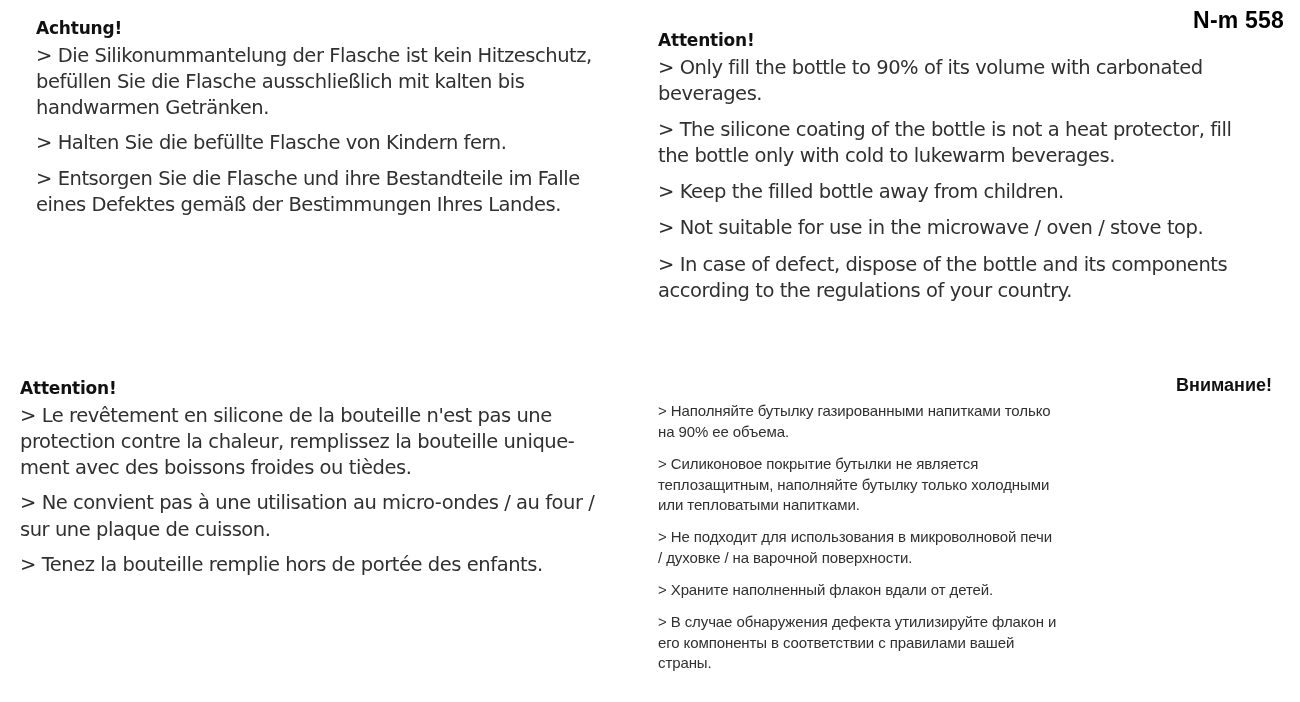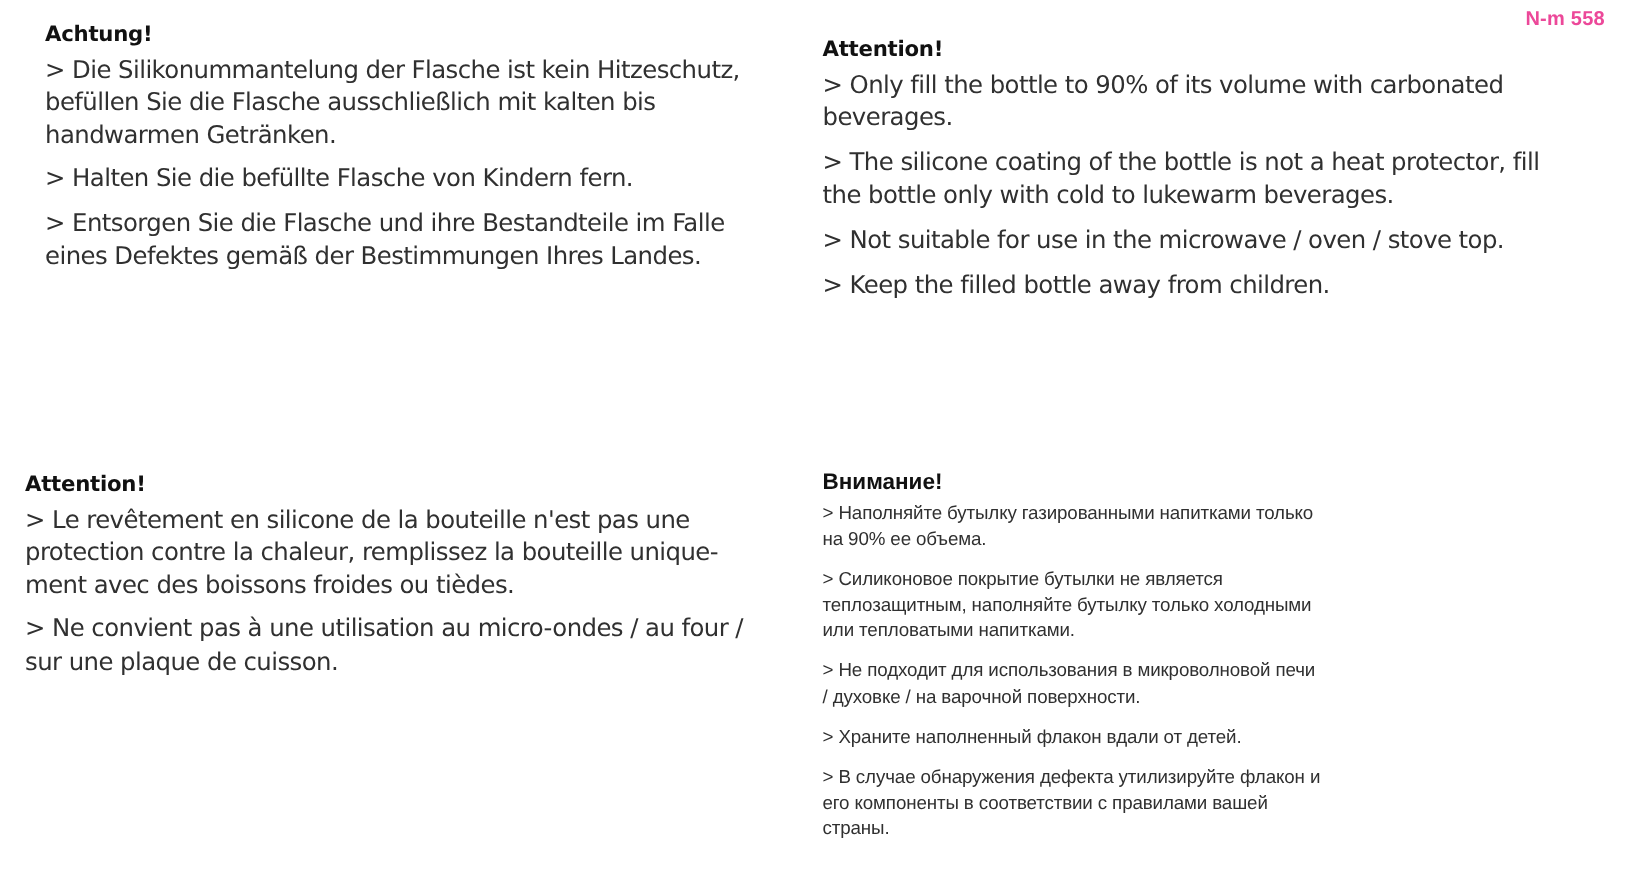--- a/index.html
+++ b/index.html
@@ -23,23 +23,23 @@
     height: 702px;
   }
 
   
   .product-code {
     position: absolute;
     top: 7px;
     right: 16px;
     font-family: "Liberation Sans", sans-serif;
     font-weight: bold;
-    font-size: 16px;
+    font-size: 23px;
     letter-spacing: 0.2px;
-    color: #ec4899;
+    color: #000000;
     white-space: nowrap;
   }
 
   
   .block {
     position: absolute;
   }
   .block-de { left: 36px;  top: 18px;  width: 624px; }
   .block-en { left: 658px; top: 30px;  width: 630px; }
   .block-fr { left: 20px;  top: 378px; width: 626px; }
@@ -93,20 +93,21 @@
   }
   .cyrillic .bullet {
     font-size: 15px;
     line-height: 1.39;
     letter-spacing: -0.1px;
     margin-bottom: 11px;
   }
   .cyrillic .block-title {
     font-size: 18px;
     margin-bottom: 4px;
+    text-align: right;
   }
   .block-en .bullet { margin-bottom: 10px; }
   .block-en .bullet { line-height: 1.34; }
 </style>
 </head>
 <body>
 
 <div class="sheet">
 
   <div class="product-code">N-m 558</div>
@@ -123,33 +124,36 @@
     </ul>
   </section>
 
   <section class="block block-en latin">
     <h2 class="block-title">Attention!</h2>
     <ul class="bullet-list">
       <li class="bullet">&gt; Only fill the bottle to 90% of its volume with carbonated
 beverages.</li>
       <li class="bullet">&gt; The silicone coating of the bottle is not a heat protector, fill
 the bottle only with cold to lukewarm beverages.</li>
+      <li class="bullet">&gt; Keep the filled bottle away from children.</li>
       <li class="bullet">&gt; Not suitable for use in the microwave / oven / stove top.</li>
-      <li class="bullet">&gt; Keep the filled bottle away from children.</li>
+      <li class="bullet">&gt; In case of defect, dispose of the bottle and its components
+according to the regulations of your country.</li>
     </ul>
   </section>
 
   <section class="block block-fr latin">
     <h2 class="block-title">Attention!</h2>
     <ul class="bullet-list">
       <li class="bullet">&gt; Le revêtement en silicone de la bouteille n'est pas une
 protection contre la chaleur, remplissez la bouteille unique-
 ment avec des boissons froides ou tièdes.</li>
       <li class="bullet">&gt; Ne convient pas à une utilisation au micro-ondes / au four /
 sur une plaque de cuisson.</li>
+      <li class="bullet">&gt; Tenez la bouteille remplie hors de portée des enfants.</li>
     </ul>
   </section>
 
   <section class="block block-ru cyrillic">
     <h2 class="block-title">Внимание!</h2>
     <ul class="bullet-list">
       <li class="bullet">&gt; Наполняйте бутылку газированными напитками только
 на 90% ее объема.</li>
       <li class="bullet">&gt; Силиконовое покрытие бутылки не является
 теплозащитным, наполняйте бутылку только холодными

